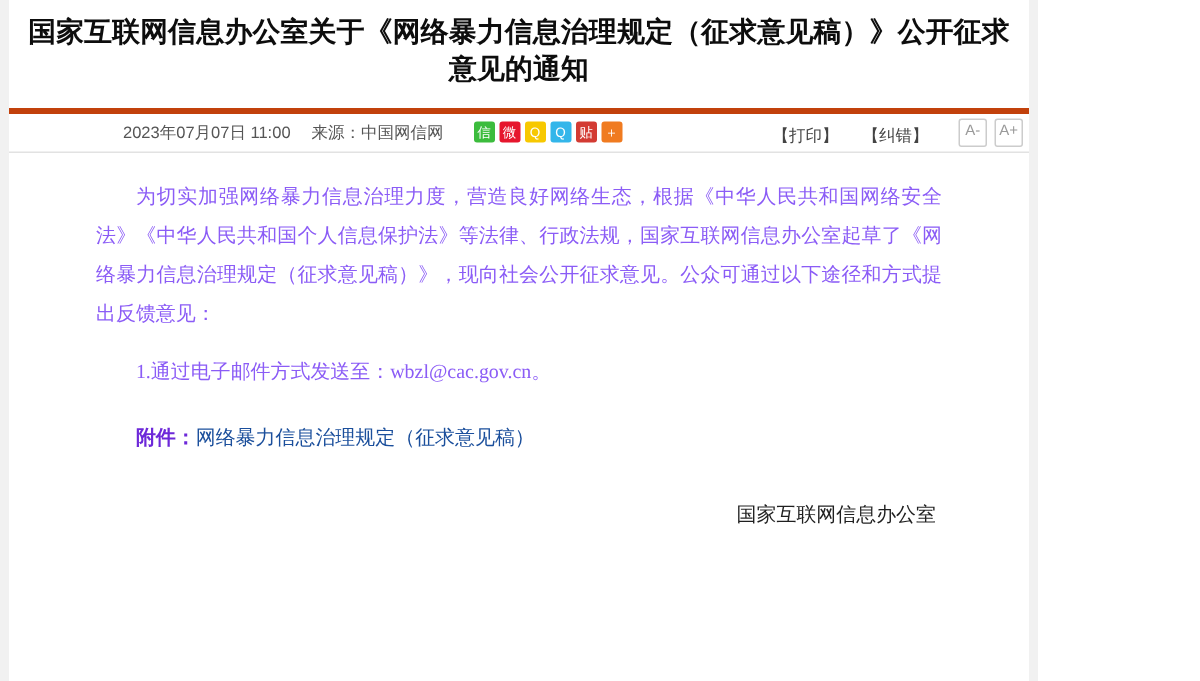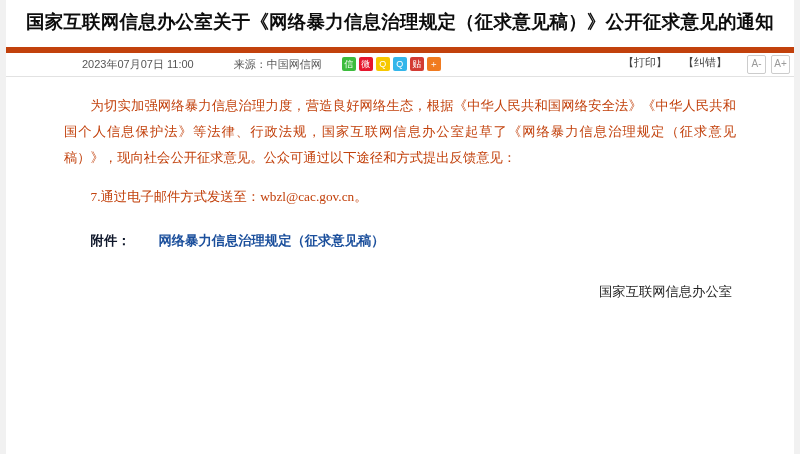--- a/index.html
+++ b/index.html
@@ -9,57 +9,57 @@
     width: 800px;
     height: 454px;
     overflow: hidden;
   }
   body {
     font-family: "Liberation Serif", "DejaVu Serif", serif;
     color: #1a1a1a;
   }
   .page {
     position: relative;
-    width: 800px;
+    width: 692px;
     height: 454px;
     background: #fff;
     box-sizing: border-box;
   }
   .title-bar {
     padding: 10px 14px 12px 14px;
     text-align: center;
   }
   .doc-title {
     font-size: 18.5px;
     font-weight: bold;
     letter-spacing: 0.2px;
     line-height: 1.35;
     color: #0d0d0d;
     font-family: "Liberation Serif", "DejaVu Serif", serif;
   }
   .meta-bar {
-    border-top: 6px solid #c2410c;
+    border-top: 4px solid #c2410c;
     border-bottom: 1px solid #e2e2e2;
     height: 30px;
     display: flex;
     align-items: center;
     font-size: 11px;
     color: #666;
     font-family: "Liberation Sans", sans-serif;
     padding: 0 10px;
     box-sizing: border-box;
   }
   .meta-left {
     display: flex;
     align-items: center;
     gap: 14px;
     margin-left: 72px;
   }
   .meta-date { color: #555; }
-  .meta-source { color: #555; margin-left: 26px; }
+  .meta-source { color: #555; }
   .share-icons {
     display: flex;
     align-items: center;
     gap: 3px;
     margin-left: 6px;
   }
   .share-ic {
     width: 14px;
     height: 14px;
     border-radius: 2px;
@@ -74,21 +74,21 @@
   .ic-wechat { background: #3cbc3d; }
   .ic-weibo  { background: #e6162d; }
   .ic-qzone  { background: #f7c800; color:#fff; }
   .ic-qq     { background: #33b6ea; }
   .ic-tieba  { background: #d33b33; }
   .ic-more   { background: #f07b20; }
 
   .meta-right {
     margin-left: auto;
     display: flex;
-    align-items: flex-start;
+    align-items: flex-end;
     gap: 16px;
   }
   .bracket-link { color: #444; font-size: 11px; }
   .font-btns { display: flex; gap: 5px; margin-left: 4px; }
   .font-btn {
     width: 17px; height: 17px;
     border: 1px solid #cccccc;
     border-radius: 2px;
     color: #9a9a9a;
     font-size: 10px;
@@ -99,32 +99,32 @@
   }
   .body-wrap {
     padding: 16px 64px 0 64px;
   }
   .body-wrap p {
     margin: 0 0 13px 0;
     font-size: 13.3px;
     line-height: 1.95;
     text-align: justify;
     text-indent: 2em;
-    color: #c2410c;
+    color: #8b5cf6;
   }
   .attach {
     margin-top: 18px;
     font-size: 13.3px;
     line-height: 1.9;
     text-indent: 2em;
     font-weight: bold;
     color: #1f1f1f;
   }
-  .attach .attach-label { color: #0f172a; }
-  .attach .attach-link { color: #1b4f9c; font-weight: bold; margin-left: 28px; }
+  .attach .attach-label { color: #6d28d9; }
+  .attach .attach-link { color: #1b4f9c; font-weight: normal; }
   .sign {
     margin-top: 26px;
     text-align: right;
     font-size: 13.3px;
     line-height: 2;
     padding-right: 4px;
     color: #1f1f1f;
   }
   .edge-left, .edge-right {
     position: absolute;
@@ -168,21 +168,21 @@
       <span class="bracket-link">【纠错】</span>
       <span class="font-btns">
         <span class="font-btn">A-</span>
         <span class="font-btn">A+</span>
       </span>
     </div>
   </div>
 
   <div class="body-wrap">
     <p>为切实加强网络暴力信息治理力度，营造良好网络生态，根据《中华人民共和国网络安全法》《中华人民共和国个人信息保护法》等法律、行政法规，国家互联网信息办公室起草了《网络暴力信息治理规定（征求意见稿）》，现向社会公开征求意见。公众可通过以下途径和方式提出反馈意见：</p>
-    <p>7.通过电子邮件方式发送至：wbzl@cac.gov.cn。</p>
+    <p>1.通过电子邮件方式发送至：wbzl@cac.gov.cn。</p>
 
     <div class="attach">
       <span class="attach-label">附件：</span><span class="attach-link">网络暴力信息治理规定（征求意见稿）</span>
     </div>
 
     <div class="sign">国家互联网信息办公室</div>
 
   </div>
 
 </div>

